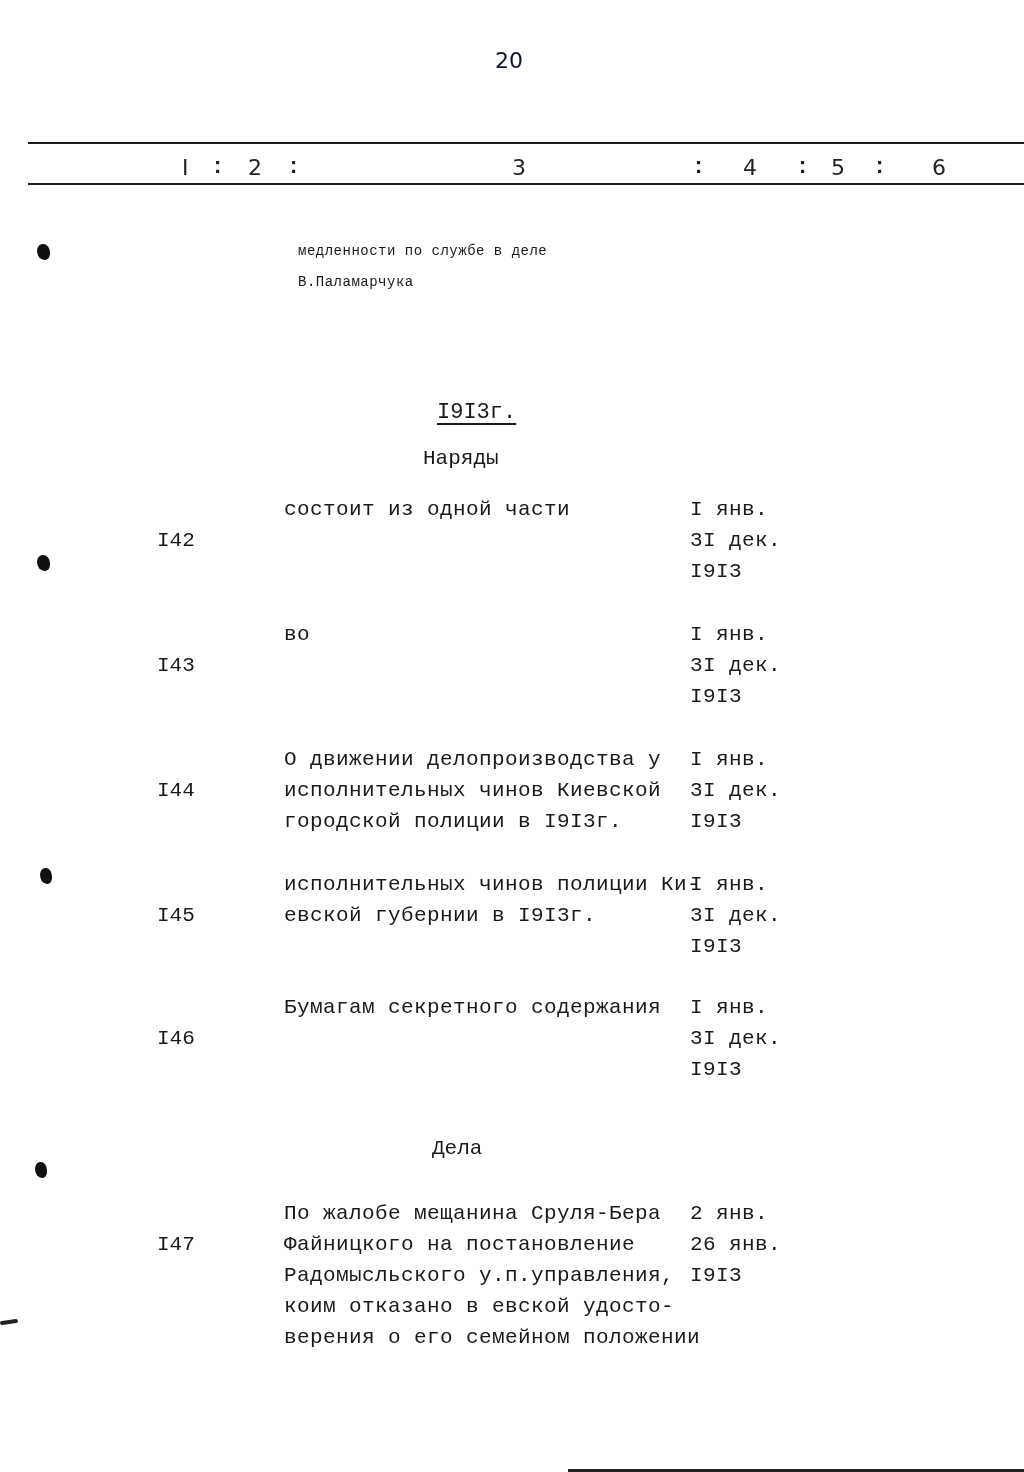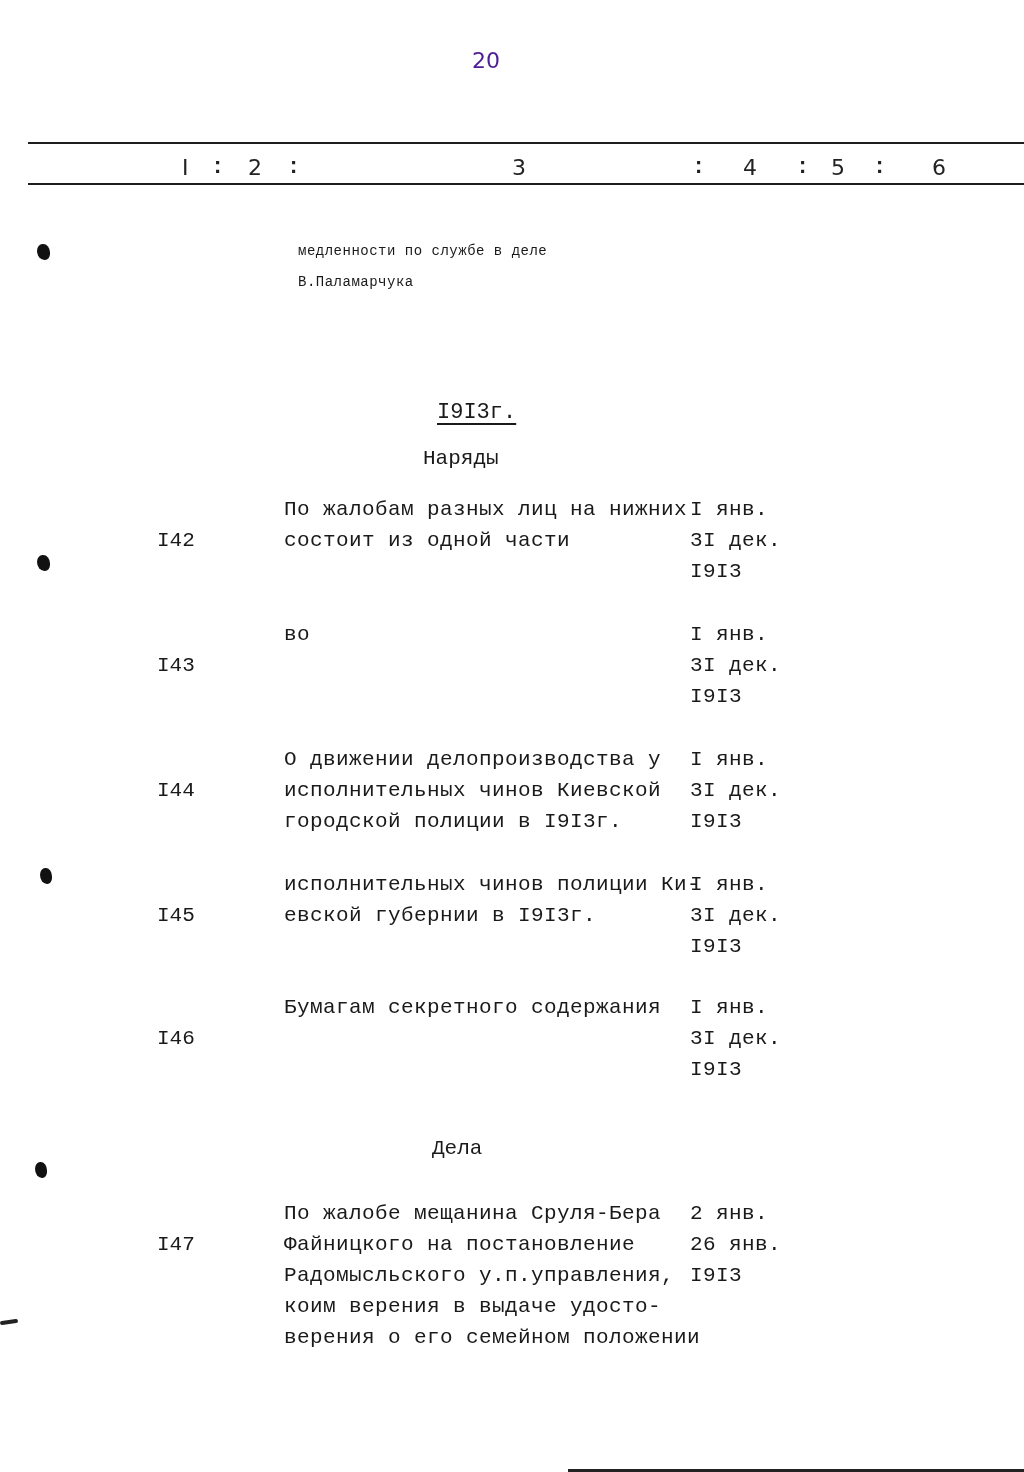--- a/index.html
+++ b/index.html
@@ -2,22 +2,22 @@
 <html><head>
 <meta charset="utf-8">
 <style>
   html, body { margin: 0; padding: 0; }
   body {
     width: 1024px; height: 1472px; position: relative; overflow: hidden;
     background: #ffffff; color: #1a1a1a;
     font-family: "Liberation Mono", "DejaVu Sans Mono", monospace;
   }
   .page-number {
-    position: absolute; left: 472px; top: 48px; font-size: 22px;
-    font-family: "DejaVu Sans", sans-serif; color: #4c1d95;
+    position: absolute; left: 495px; top: 48px; font-size: 22px;
+    font-family: "DejaVu Sans", sans-serif; color: #0f172a;
   }
   .rule { position: absolute; left: 28px; right: 0; background: #1e1e1e; }
   .rule-top { top: 142px; height: 2px; }
   .rule-bottom { top: 183px; height: 2px; }
   .rule-footer { position: absolute; left: 568px; right: 0; top: 1469px; height: 3px; background: #222; }
   .col-head { position: absolute; top: 155px; font-size: 22px; font-family: "DejaVu Sans", sans-serif; color: #222; }
   .colon { position: absolute; top: 155px; font-size: 22px; font-weight: bold; color: #222; }
   .line { position: absolute; font-size: 14px; line-height: 31px; white-space: pre; letter-spacing: 0.5px; text-align: center; }
   .heading-year { position: absolute; left: 437px; top: 400px; font-size: 22px; text-decoration: underline; text-decoration-thickness: 2px; text-underline-offset: 5px; }
   .heading { position: absolute; font-size: 21px; }
@@ -47,21 +47,20 @@
 <div class="rule rule-bottom"></div>
 
 <div class="line" style="left:298px; top:236px">медленности по службе в деле</div>
 <div class="line" style="left:298px; top:267px">В.Паламарчука</div>
 
 <div class="heading-year">I9I3г.</div>
 <div class="heading" style="left:423px; top:447px">Наряды</div>
 
 <div class="entry-no" style="top:496px">I42</div>
 <div class="desc" style="top:494px">
-  <div>По жалобам разных лиц на нижних</div>
   <div>состоит из одной части</div>
 </div>
 <div class="dates" style="top:494px">
   <div>I янв.</div>
   <div>3I дек.</div>
   <div>I9I3</div>
 </div>
 
 <div class="entry-no" style="top:621px">I43</div>
 <div class="desc" style="top:619px">
@@ -106,21 +105,21 @@
   <div>I9I3</div>
 </div>
 
 <div class="heading" style="left:432px; top:1137px">Дела</div>
 
 <div class="entry-no" style="top:1200px">I47</div>
 <div class="desc" style="top:1198px">
   <div>По жалобе мещанина Сруля-Бера</div>
   <div>Файницкого на постановление</div>
   <div>Радомысльского у.п.управления,</div>
-  <div>коим верения в выдаче удосто-</div>
+  <div>коим отказано в евской удосто-</div>
   <div>верения о его семейном положении</div>
 </div>
 <div class="dates" style="top:1198px">
   <div>2 янв.</div>
   <div>26 янв.</div>
   <div>I9I3</div>
 </div>
 
 <div class="hole" style="left:37px; top:244px; width:13px; height:16px"></div>
 <div class="hole" style="left:37px; top:555px; width:13px; height:16px"></div>

